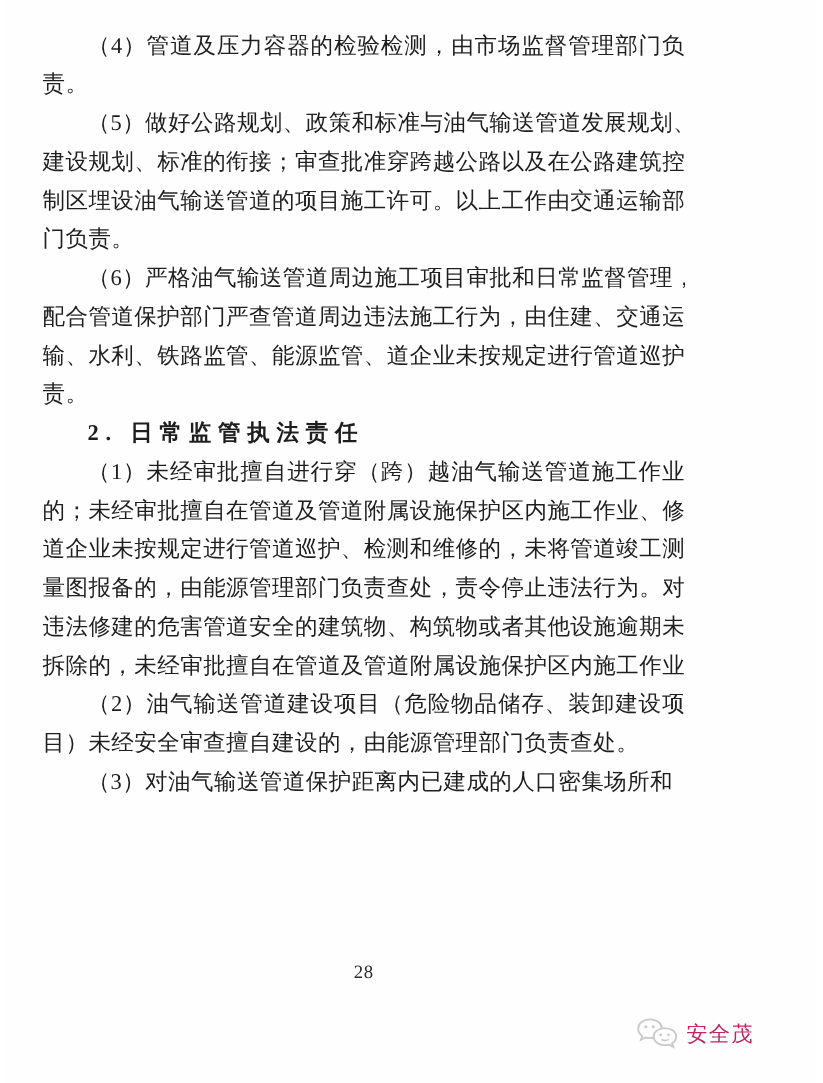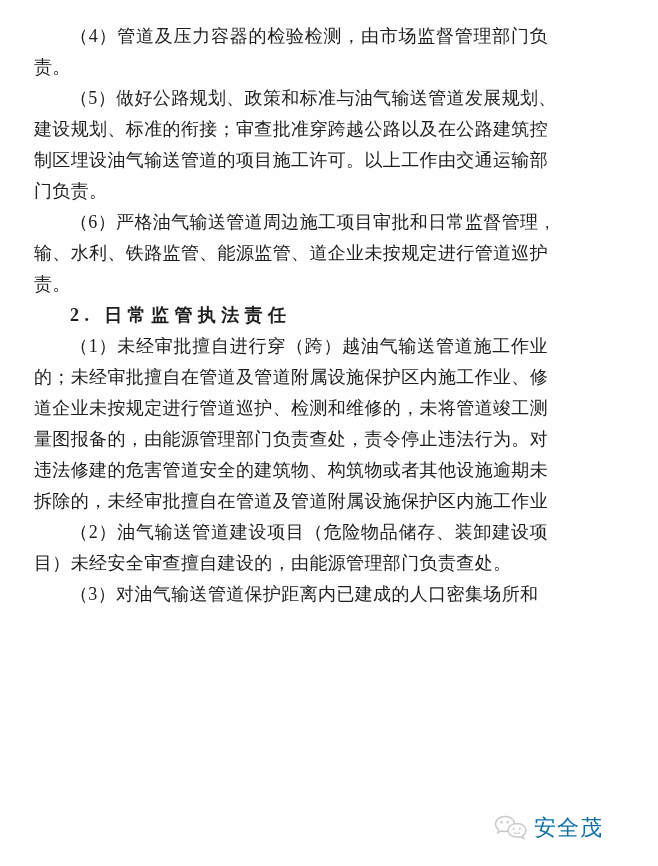--- a/index.html
+++ b/index.html
@@ -65,22 +65,22 @@
   .watermark {
     position: absolute;
     right: 50px;
     top: 812px;
     display: flex;
     align-items: center;
     gap: 5px;
     opacity: 0.95;
   }
   .watermark .brand {
-    font-size: 22px;
-    color: #0369a1;
+    font-size: 17px;
+    color: #be185d;
     font-family: "Liberation Sans", "DejaVu Sans", sans-serif;
     letter-spacing: 1px;
   }
   .wechat-icon svg {
     display: block;
   }
 </style>
 </head>
 <body>
 
@@ -92,20 +92,21 @@
         <div class="line last">责。</div>
       </div>
       <div class="paragraph body">
         <div class="line first">（5）做好公路规划、政策和标准与油气输送管道发展规划、</div>
         <div class="line">建设规划、标准的衔接；审查批准穿跨越公路以及在公路建筑控</div>
         <div class="line">制区埋设油气输送管道的项目施工许可。以上工作由交通运输部</div>
         <div class="line last">门负责。</div>
       </div>
       <div class="paragraph body">
         <div class="line first">（6）严格油气输送管道周边施工项目审批和日常监督管理，</div>
+        <div class="line">配合管道保护部门严查管道周边违法施工行为，由住建、交通运</div>
         <div class="line">输、水利、铁路监管、能源监管、道企业未按规定进行管道巡护</div>
         <div class="line last">责。</div>
       </div>
       <div class="paragraph heading">
         <div class="line first last">2. 日常监管执法责任</div>
       </div>
       <div class="paragraph body">
         <div class="line first">（1）未经审批擅自进行穿（跨）越油气输送管道施工作业</div>
         <div class="line">的；未经审批擅自在管道及管道附属设施保护区内施工作业、修</div>
         <div class="line">道企业未按规定进行管道巡护、检测和维修的，未将管道竣工测</div>
@@ -115,20 +116,23 @@
       </div>
       <div class="paragraph body">
         <div class="line first">（2）油气输送管道建设项目（危险物品储存、装卸建设项</div>
         <div class="line last">目）未经安全审查擅自建设的，由能源管理部门负责查处。</div>
       </div>
       <div class="paragraph body">
         <div class="line first last">（3）对油气输送管道保护距离内已建成的人口密集场所和</div>
       </div>
     </div>
 
+  <div class="page-footer">
+    <span class="page-number">28</span>
+  </div>
 
   <div class="watermark">
     <span class="wechat-icon">
       <svg width="36" height="29" viewBox="0 0 36 29">
         <g fill="none" stroke="#c8c8c8" stroke-width="1.5">
           <path d="M 12 2.5
                    C 6.5 2.5 2.5 5.8 2.5 10
                    C 2.5 12.4 3.8 14.4 5.8 15.8
                    L 4.8 18.8 L 8.2 17
                    C 9.3 17.3 10.6 17.5 12 17.5

